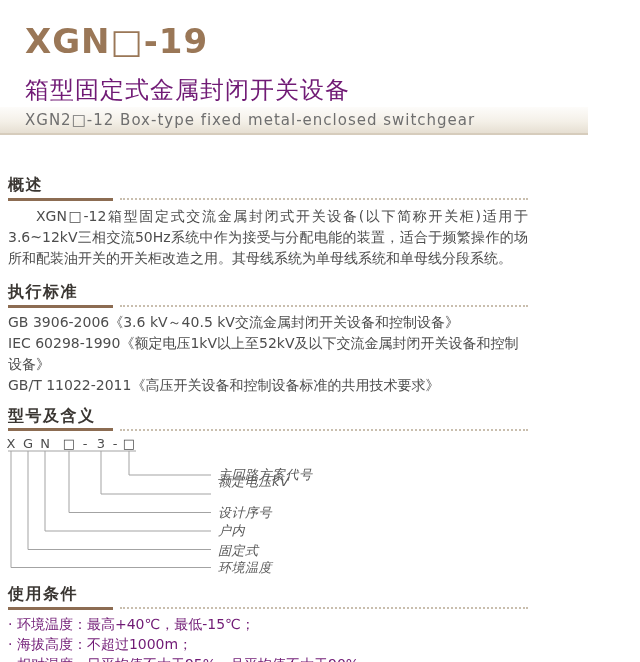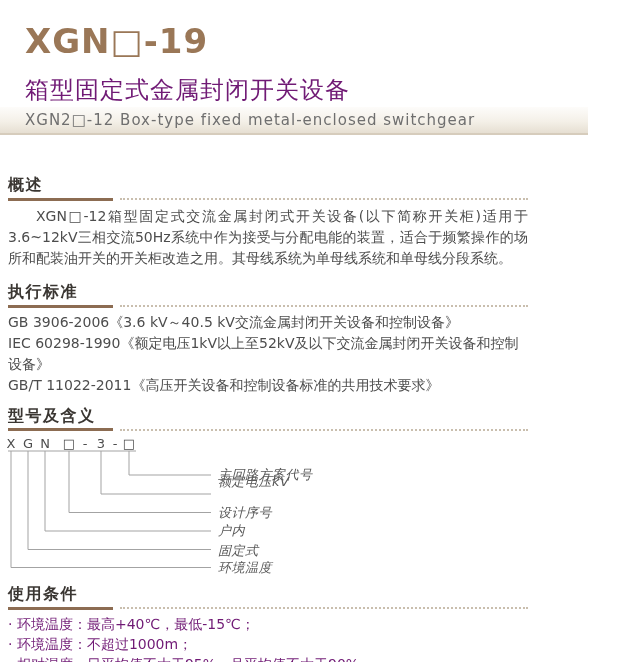--- a/index.html
+++ b/index.html
@@ -142,19 +142,19 @@
   </div>
 
   <div class="sec-conditions">
     <h3 class="sec-h">使用条件</h3>
     <div class="rule">
       <span class="rule-solid"></span>
       <span class="rule-dots"></span>
     </div>
     <ul class="plain cond-list">
       <li>· 环境温度：最高+40℃，最低-15℃；</li>
-      <li>· 环境温度：不超过1000m；</li>
+      <li>· 海拔高度：不超过1000m；</li>
       <li>· 相对湿度：日平均值不大于95%，月平均值不大于90%；</li>
 
     </ul>
   </div>
 
 </div>
 
 </body></html>

